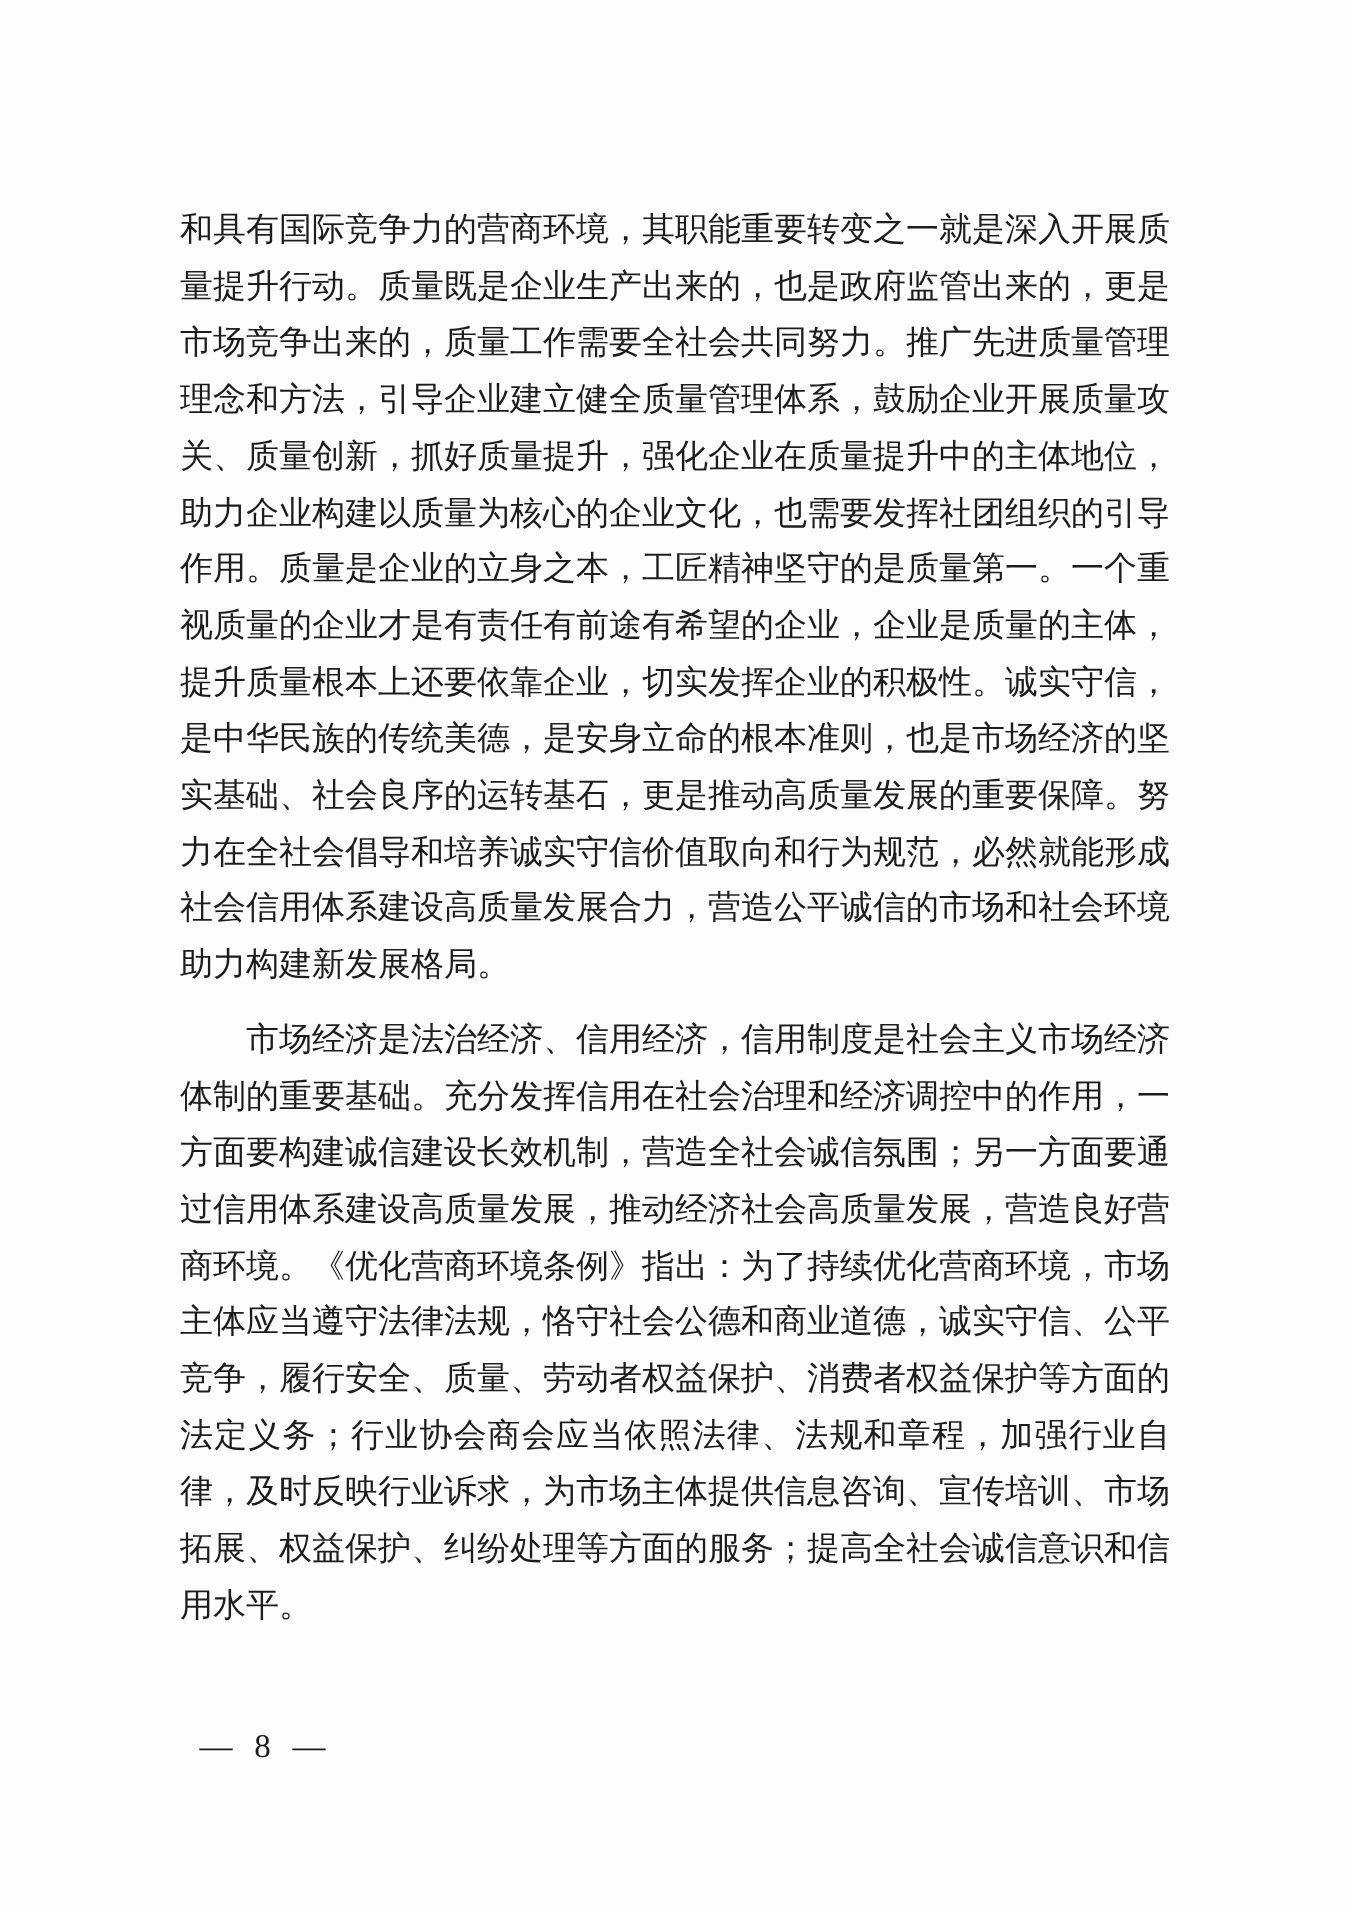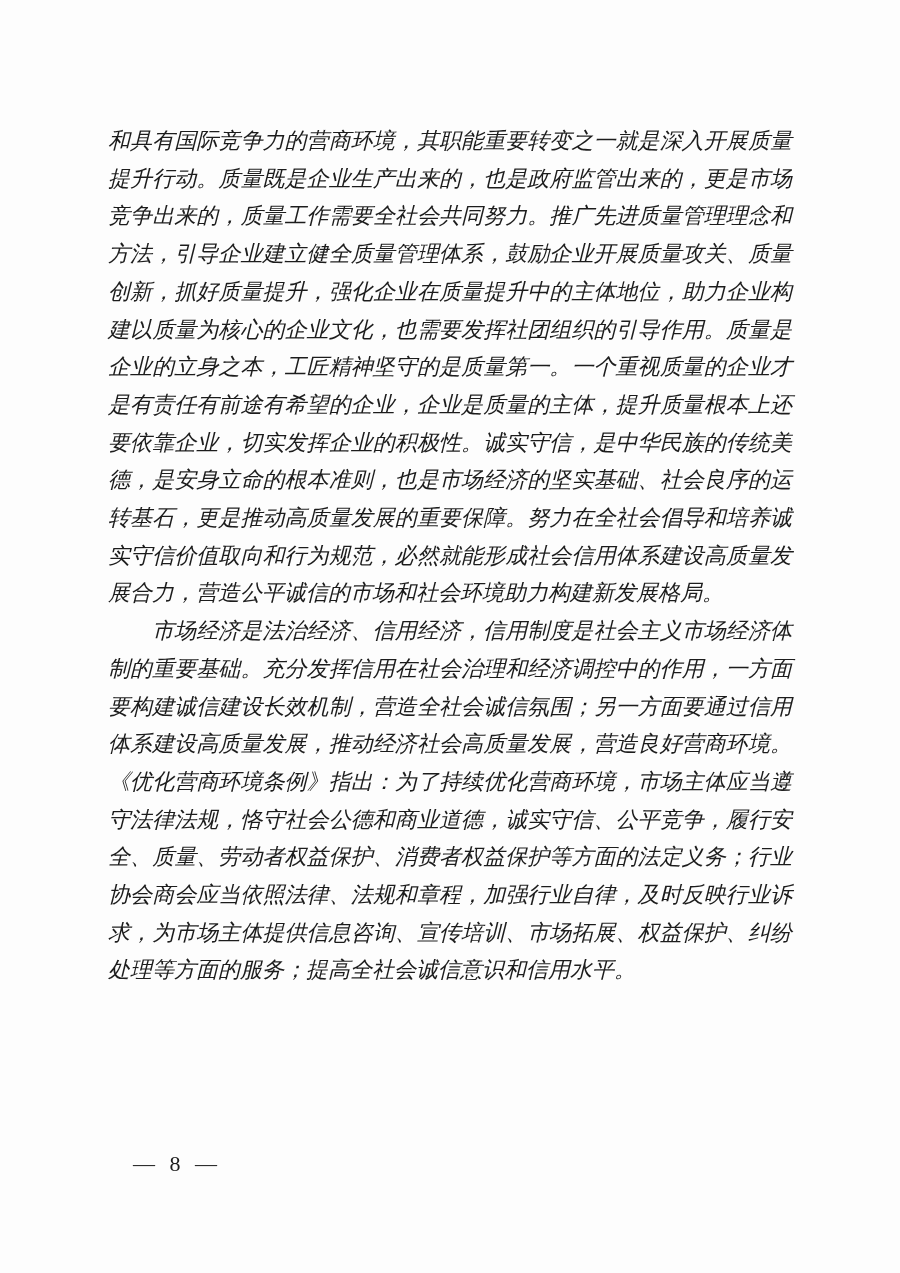--- a/index.html
+++ b/index.html
@@ -26,24 +26,23 @@
     top: 122px;
     width: 684px;
     color: #1c1c1c;
     font-size: 22px;
     line-height: 37.7px;
     text-align: justify;
     text-justify: inter-ideograph;
     letter-spacing: 0;
   }
   .content p {
-    margin: 0;
+    margin: 12px;
     padding: 0;
     word-break: break-all;
-    font-style: italic;
   }
   .content p.indented {
     text-indent: 2em;
   }
   .page-footer {
     position: absolute;
     left: 133px;
     top: 1150px;
     color: #1c1c1c;
     font-size: 22px;

